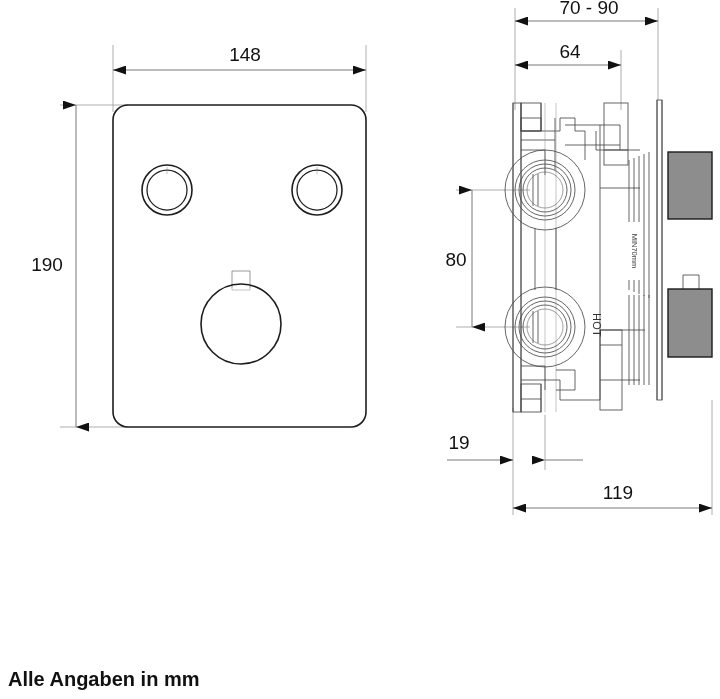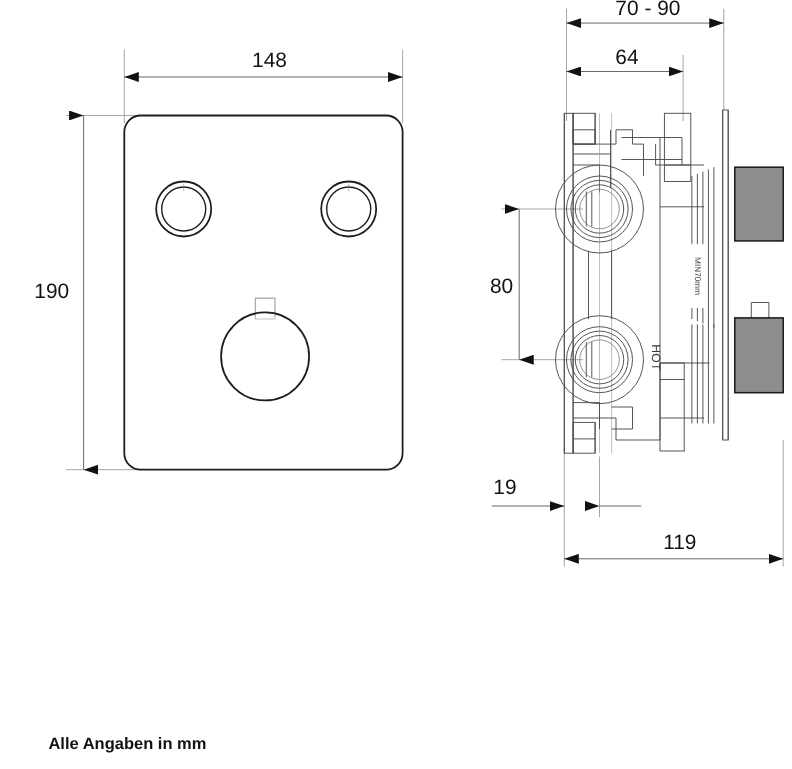--- a/index.html
+++ b/index.html
@@ -41,25 +41,24 @@
     font-size: 7.5px;
     fill: #444444;
     text-anchor: middle;
     dominant-baseline: middle;
   }
   .footer-note {
     position: absolute;
     left: 8px;
     top: 668px;
     font-family: "Liberation Sans", sans-serif;
-    font-size: 15px;
+    font-size: 20px;
     font-weight: bold;
     color: #111111;
     white-space: nowrap;
-    margin-left: 36px;
   }
   .outline   { fill: none; stroke: #1d1d1d; stroke-width: 1.6; }
   .outline-m { fill: none; stroke: #1d1d1d; stroke-width: 1.25; }
   .thin      { fill: none; stroke: #4a4a4a; stroke-width: 0.85; }
   .thinner   { fill: none; stroke: #6a6a6a; stroke-width: 0.65; }
   .hair      { fill: none; stroke: #8a8a8a; stroke-width: 0.5; }
   .extline   { fill: none; stroke: #9a9a9a; stroke-width: 0.8; }
   .dimline   { fill: none; stroke: #555555; stroke-width: 0.8; }
   .arrowfill { fill: #111111; stroke: none; }
   .knurlbg   { fill: #8d8d8d; stroke: #1b1b1b; stroke-width: 1.4; }

